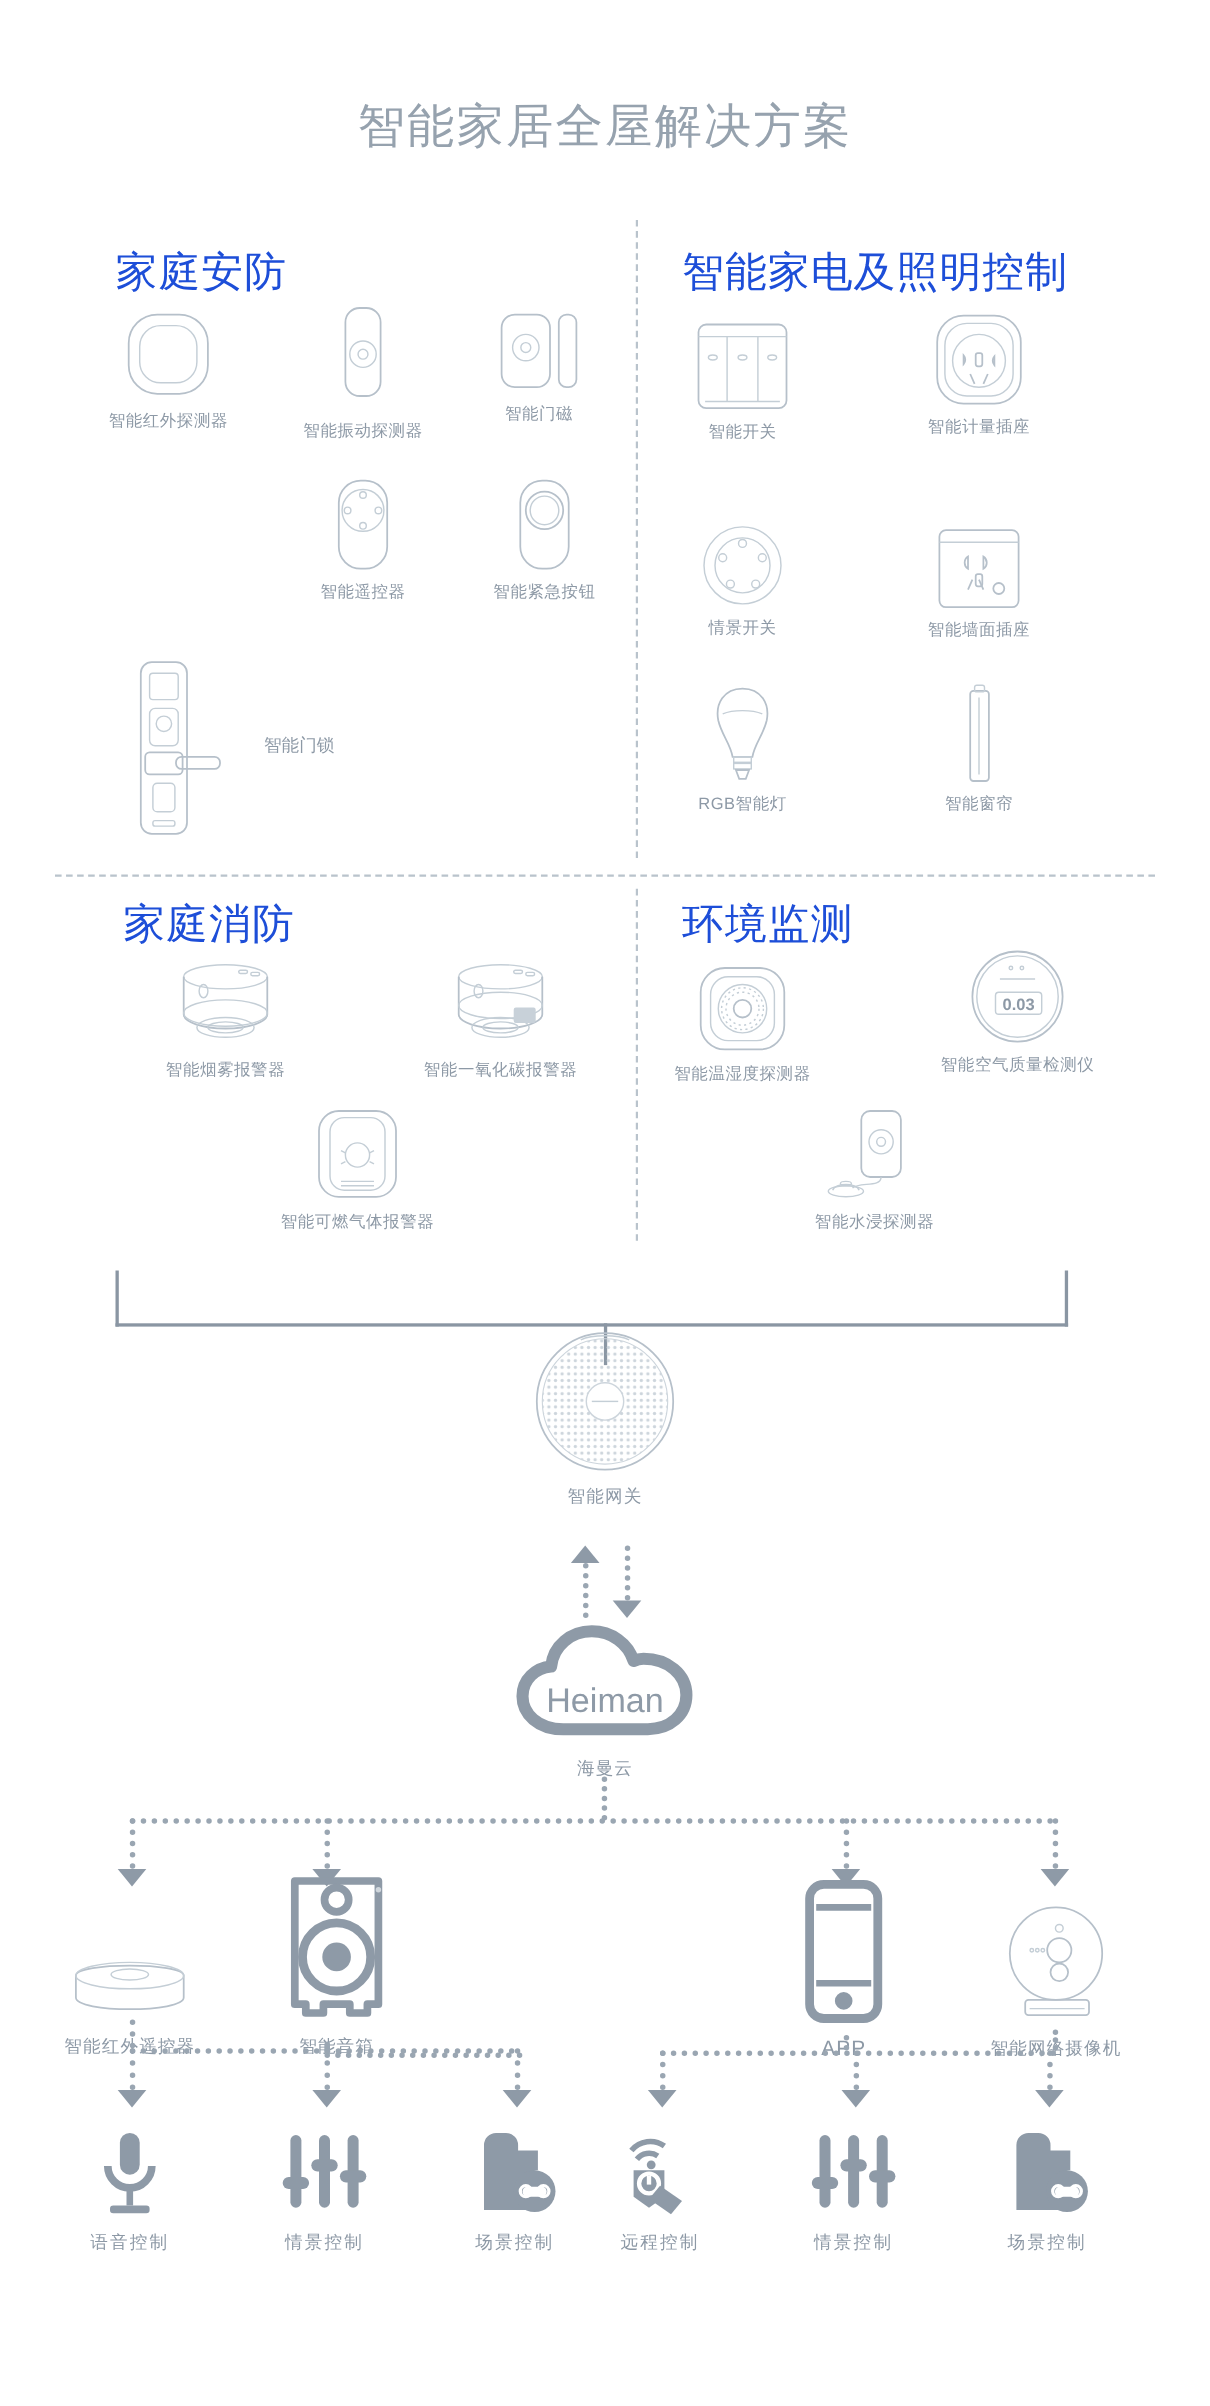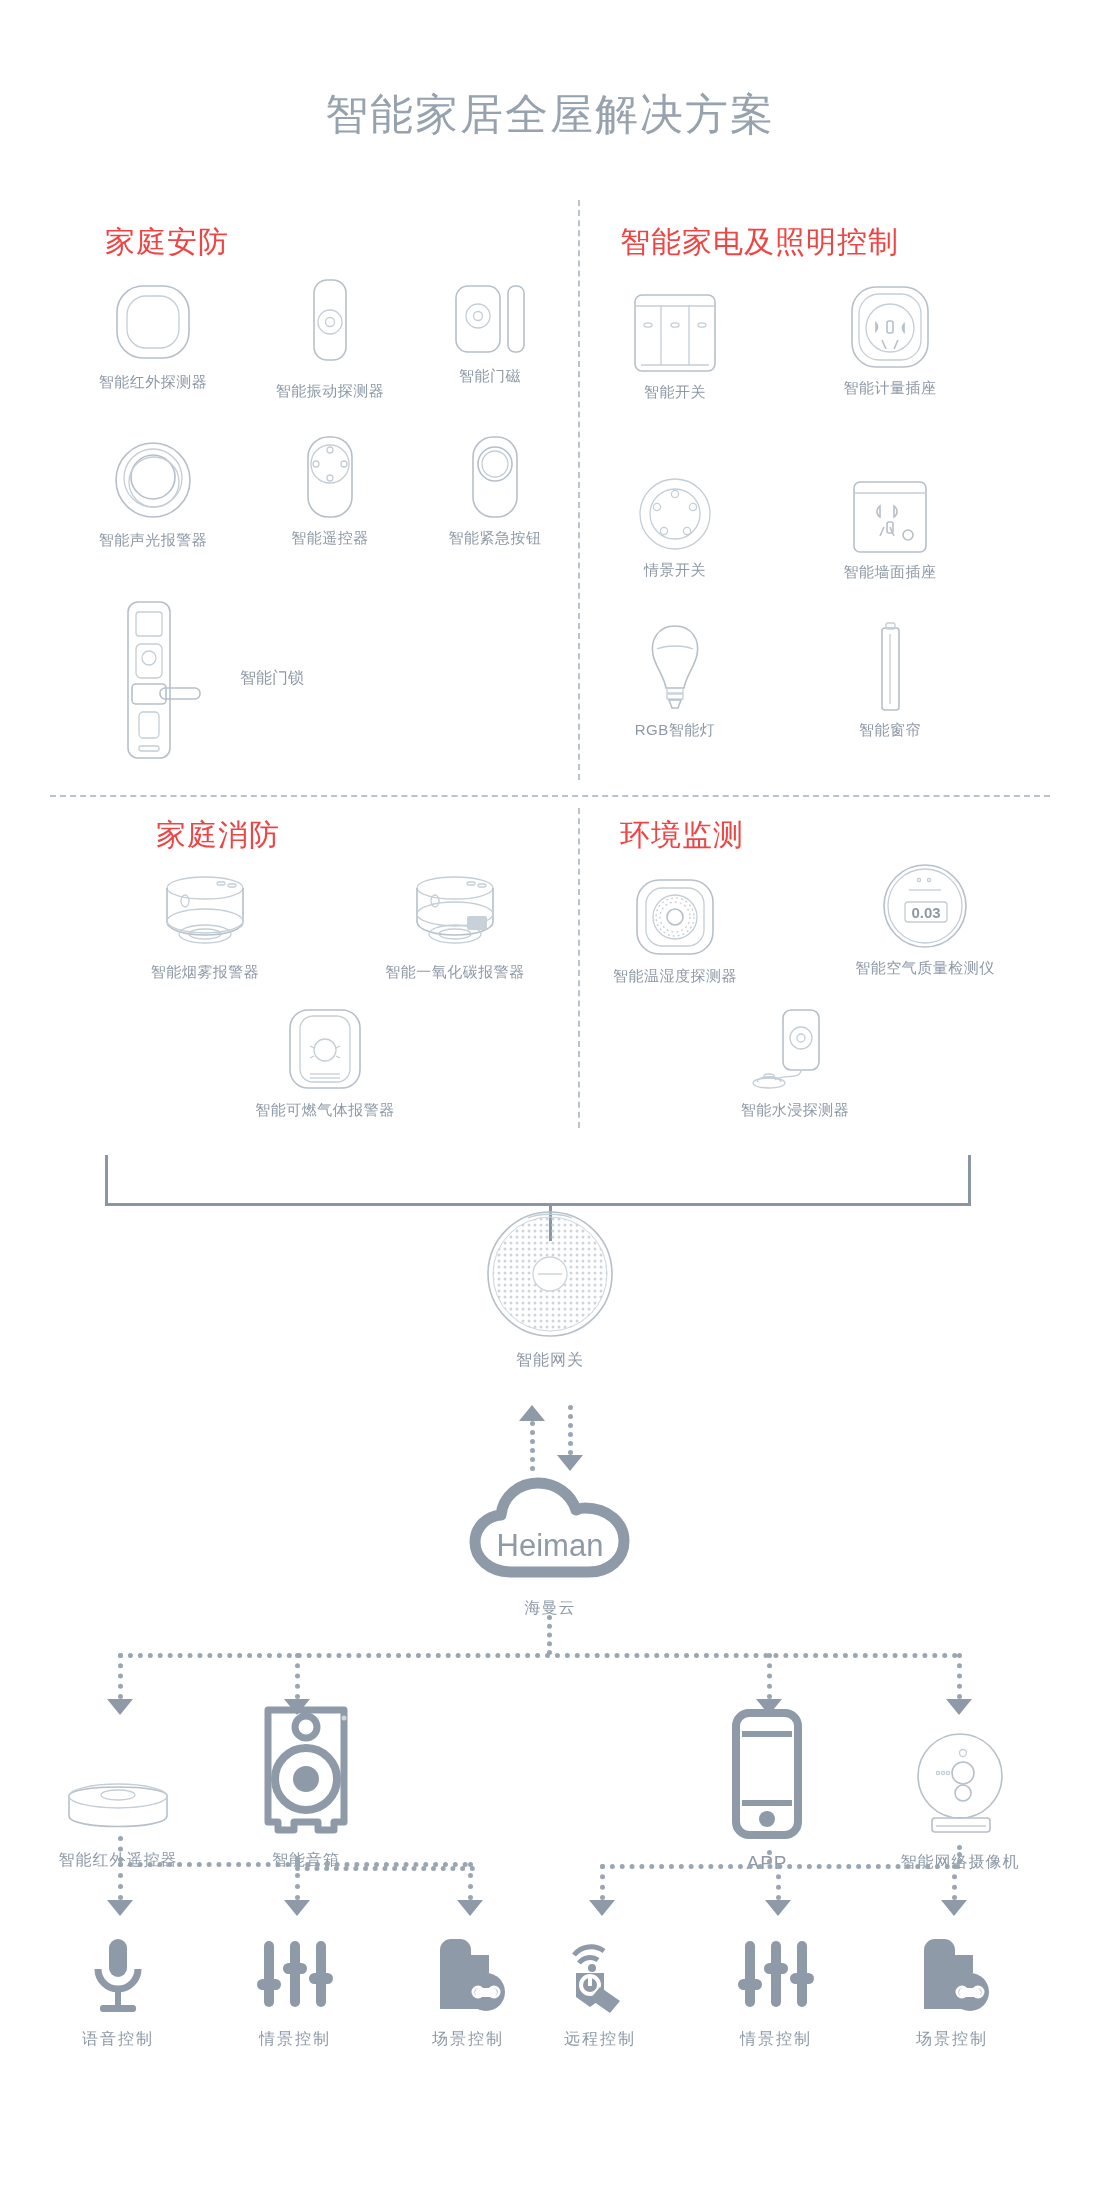--- a/index.html
+++ b/index.html
@@ -19,22 +19,22 @@
     text-align:center;
     font-size:43px;
     letter-spacing:2px;
     color:#96a2ae;
     font-weight:400;
   }
 
   
   .sec-head{
     position:absolute;
-    font-size:30px;
-    color:#ef4444;
+    font-size:38px;
+    color:#1d4ed8;
     letter-spacing:1px;
     font-weight:400;
     white-space:nowrap;
   }
 
   
   .v-sep{
     position:absolute;
     border-left:2px dashed #b9c3cc;
     width:0;
@@ -170,31 +170,20 @@
       <svg width="80" height="78" viewBox="0 0 80 78">
         <rect class="s" x="6" y="6" width="44" height="66" rx="12"></rect>
         <circle class="s2" cx="28" cy="36" r="12"></circle>
         <circle class="s2" cx="28" cy="36" r="4.5"></circle>
         <rect class="s" x="58" y="6" width="16" height="66" rx="7"></rect>
       </svg>
     </div>
     <div class="cap">智能门磁</div>
   </div>
 
-  <div class="dev" style="left:68px;top:430px;">
-    <div class="art">
-      <svg width="84" height="84" viewBox="0 0 84 84">
-        <circle class="s" cx="42" cy="42" r="37"></circle>
-        <circle class="s2" cx="42" cy="40" r="29"></circle>
-        <circle class="s" cx="42" cy="39" r="22"></circle>
-        <circle class="s2" cx="43" cy="44" r="25"></circle>
-      </svg>
-    </div>
-    <div class="cap">智能声光报警器</div>
-  </div>
 
   <div class="dev" style="left:245px;top:428px;">
     <div class="art">
       <svg width="56" height="86" viewBox="0 0 56 86">
         <rect class="s" x="6" y="3" width="44" height="80" rx="20"></rect>
         <circle class="s2" cx="28" cy="30" r="19"></circle>
         <circle class="s2" cx="28" cy="16" r="3"></circle>
         <circle class="s2" cx="14" cy="30" r="3"></circle>
         <circle class="s2" cx="42" cy="30" r="3"></circle>
         <circle class="s2" cx="28" cy="44" r="3"></circle>
@@ -310,21 +299,21 @@
     <div class="art">
       <svg width="34" height="92" viewBox="0 0 34 92">
         <rect class="s" x="9" y="8" width="17" height="82" rx="3"></rect>
         <rect class="s2" x="13" y="3" width="9" height="6" rx="2"></rect>
         <line class="s2" x1="17" y1="14" x2="17" y2="84"></line>
       </svg>
     </div>
     <div class="cap">智能窗帘</div>
   </div>
 
-  <div class="sec-head" style="left:112px;top:815px;margin-left:44px;">家庭消防</div>
+  <div class="sec-head" style="left:112px;top:815px;">家庭消防</div>
 
   <div class="dev wide" style="left:90px;top:862px;">
     <div class="art">
       <svg width="100" height="80" viewBox="0 0 100 80">
         <ellipse class="s2" cx="50" cy="14" rx="38" ry="11"></ellipse>
         <path class="s" d="M12 14 L12 48 A38 13 0 0 0 88 48 L88 14"></path>
         <ellipse class="s2" cx="50" cy="47" rx="38" ry="12"></ellipse>
         <ellipse class="s2" cx="50" cy="60" rx="26" ry="9"></ellipse>
         <ellipse class="s2" cx="50" cy="60" rx="16" ry="5"></ellipse>
         <ellipse class="s2" cx="30" cy="27" rx="4" ry="6"></ellipse>

